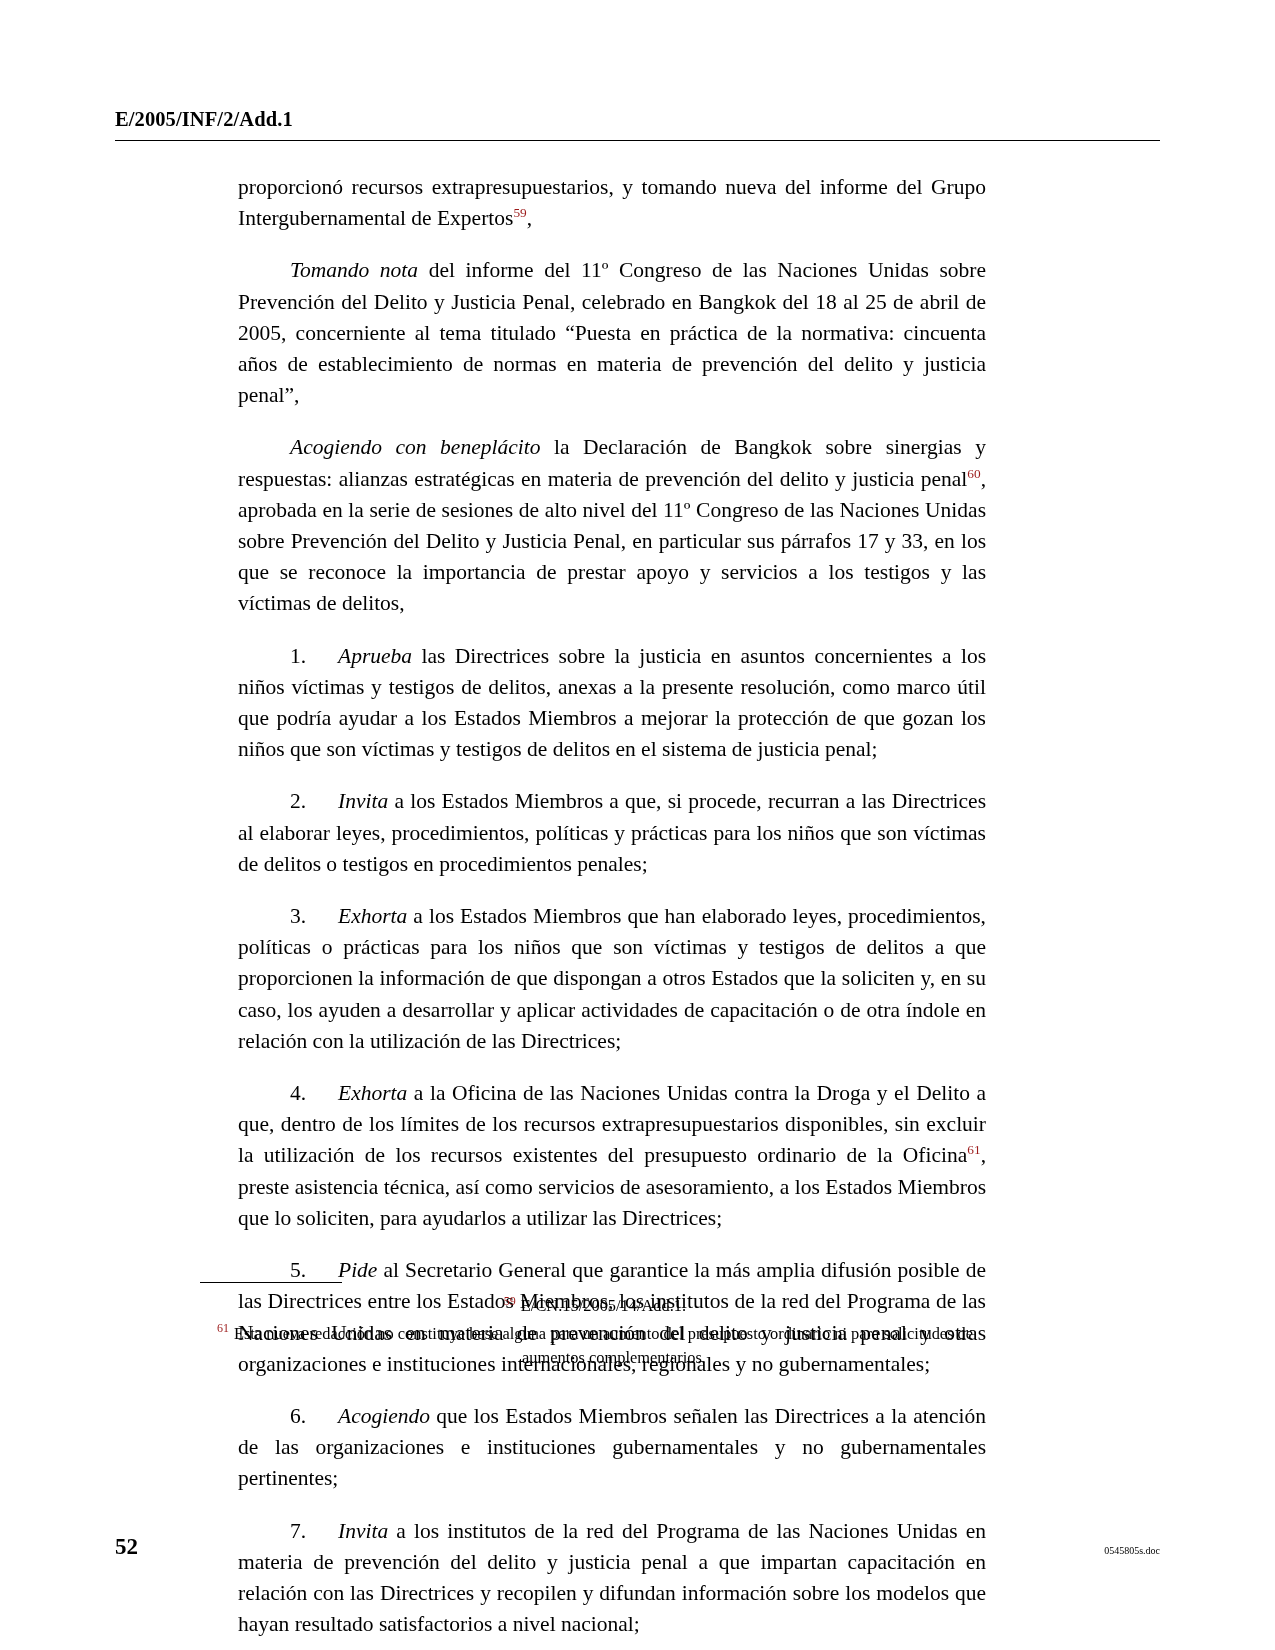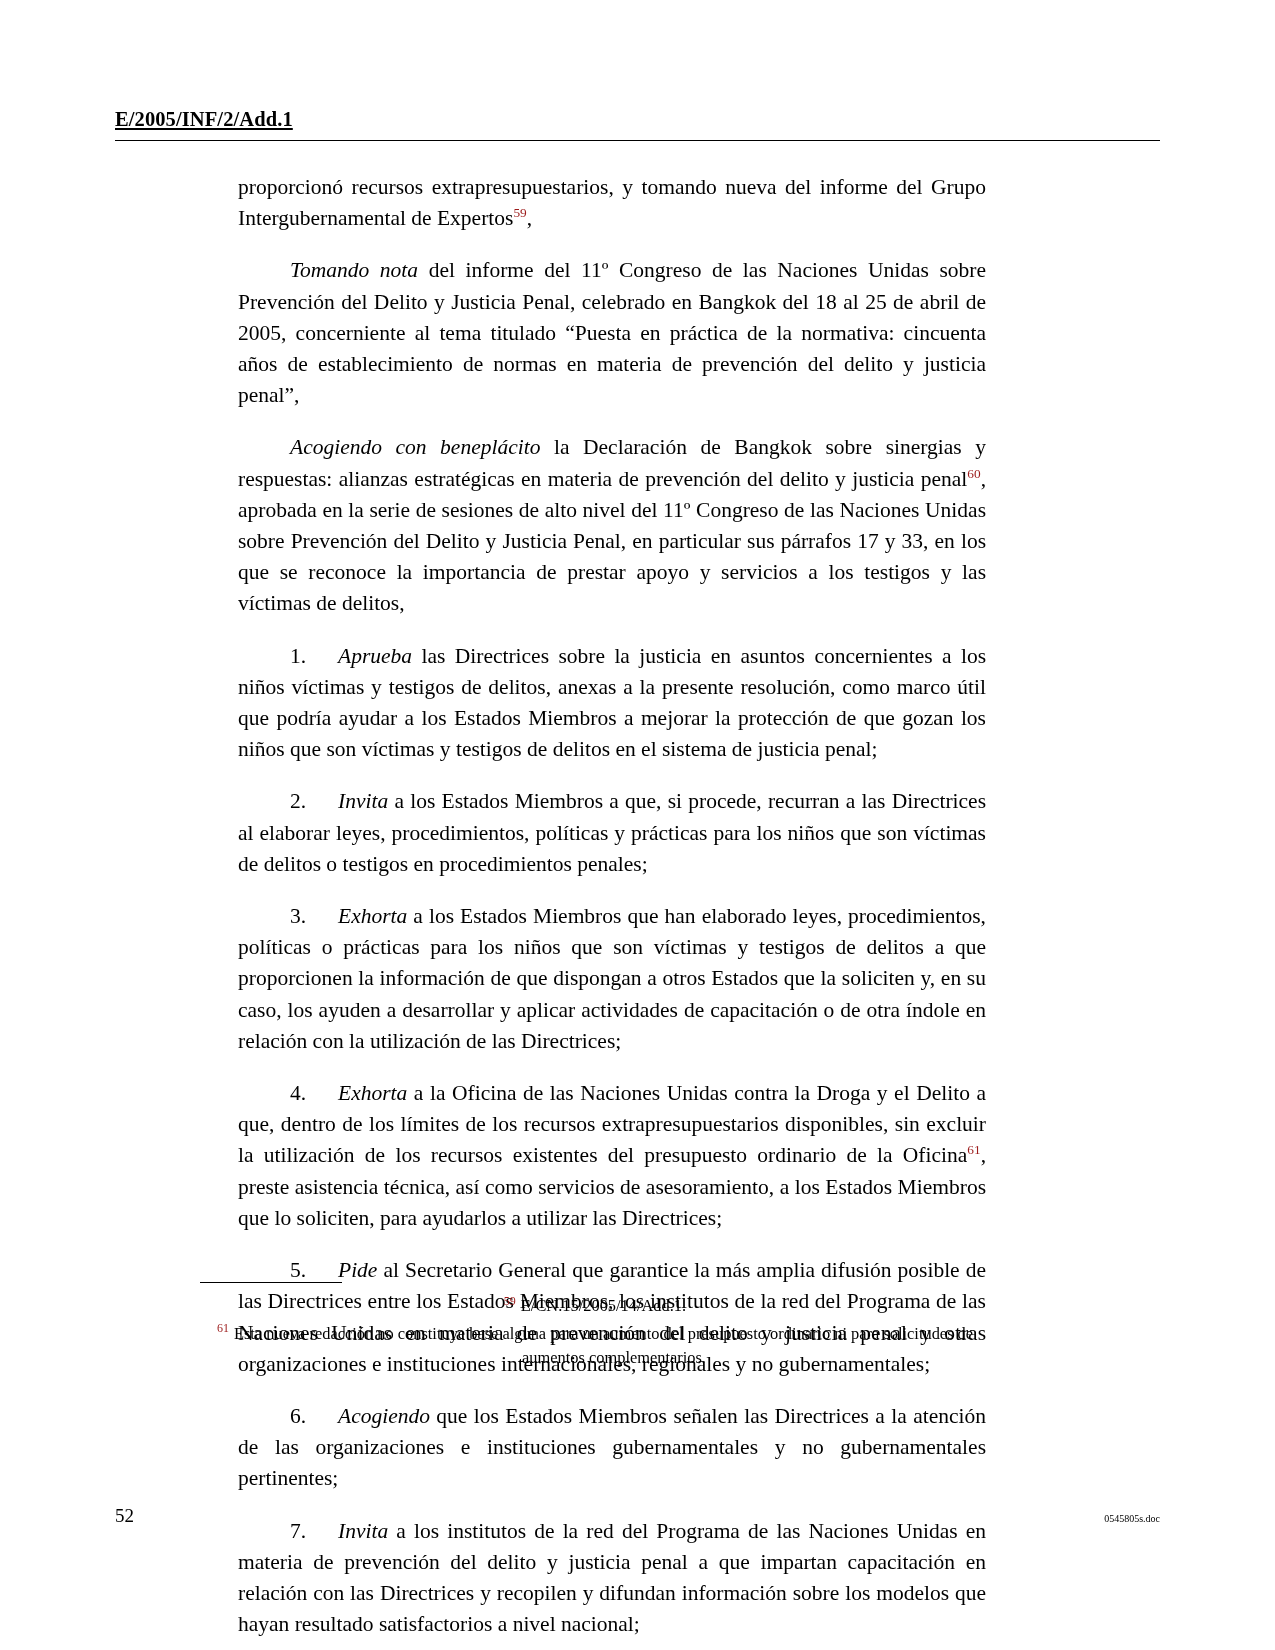--- a/index.html
+++ b/index.html
@@ -27,21 +27,20 @@
     top: 108px;
     left: 115px;
     width: 1045px;
   }
   .header-code {
     font-size: 20.5px;
     font-weight: bold;
     letter-spacing: 0.1px;
     line-height: 1.1;
     white-space: nowrap;
-    text-decoration: underline;
   }
   .header-rule {
     margin-top: 9px;
     border-top: 1.4px solid #000000;
     width: 100%;
   }
 
   
   .body-col {
     position: absolute;
@@ -102,22 +101,23 @@
   .footer {
     position: absolute;
     left: 115px;
     right: 115px;
     top: 1505px;
     display: flex;
     justify-content: space-between;
     align-items: baseline;
   }
   .page-number {
-    font-size: 19px;
-    font-weight: normal;
+    font-size: 23px;
+    font-weight: bold;
+    margin-top: 29px;
   }
   .doc-code {
     font-size: 10px;
   }
 </style>
 </head>
 <body>
 
 <div class="page">
 

